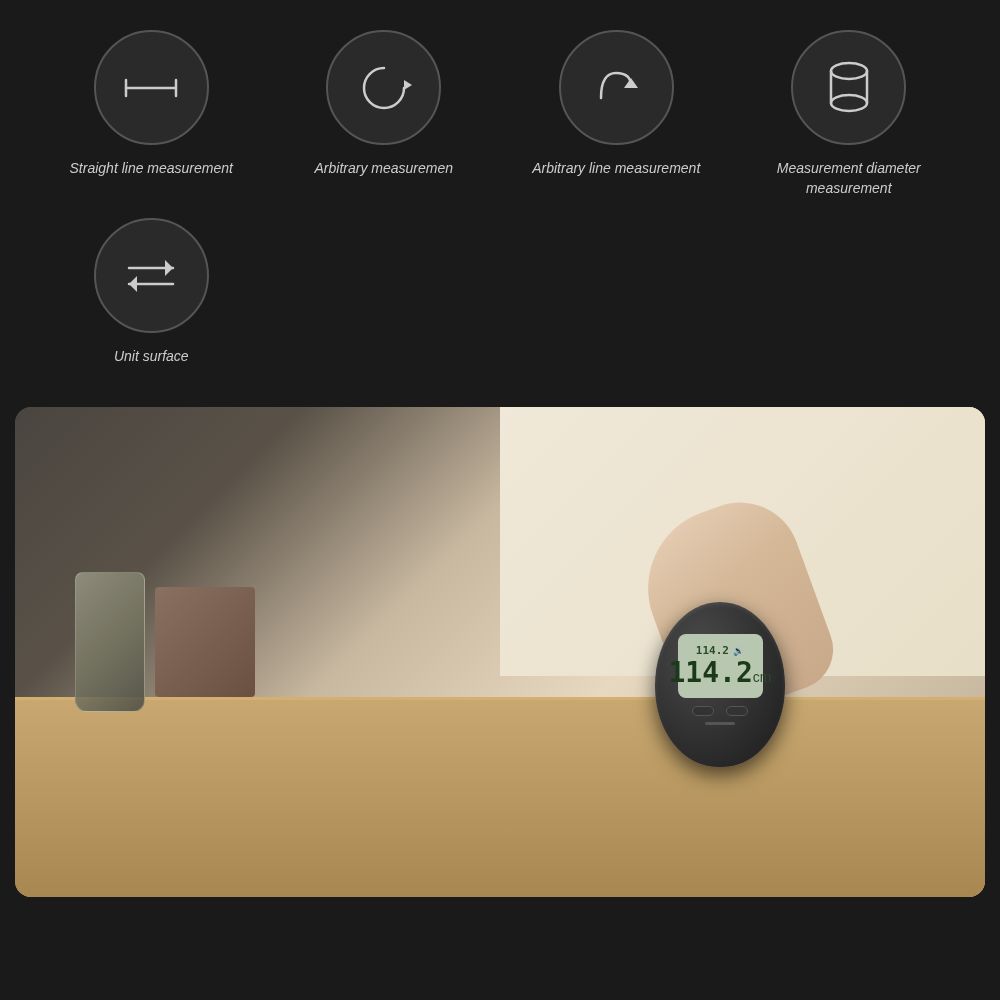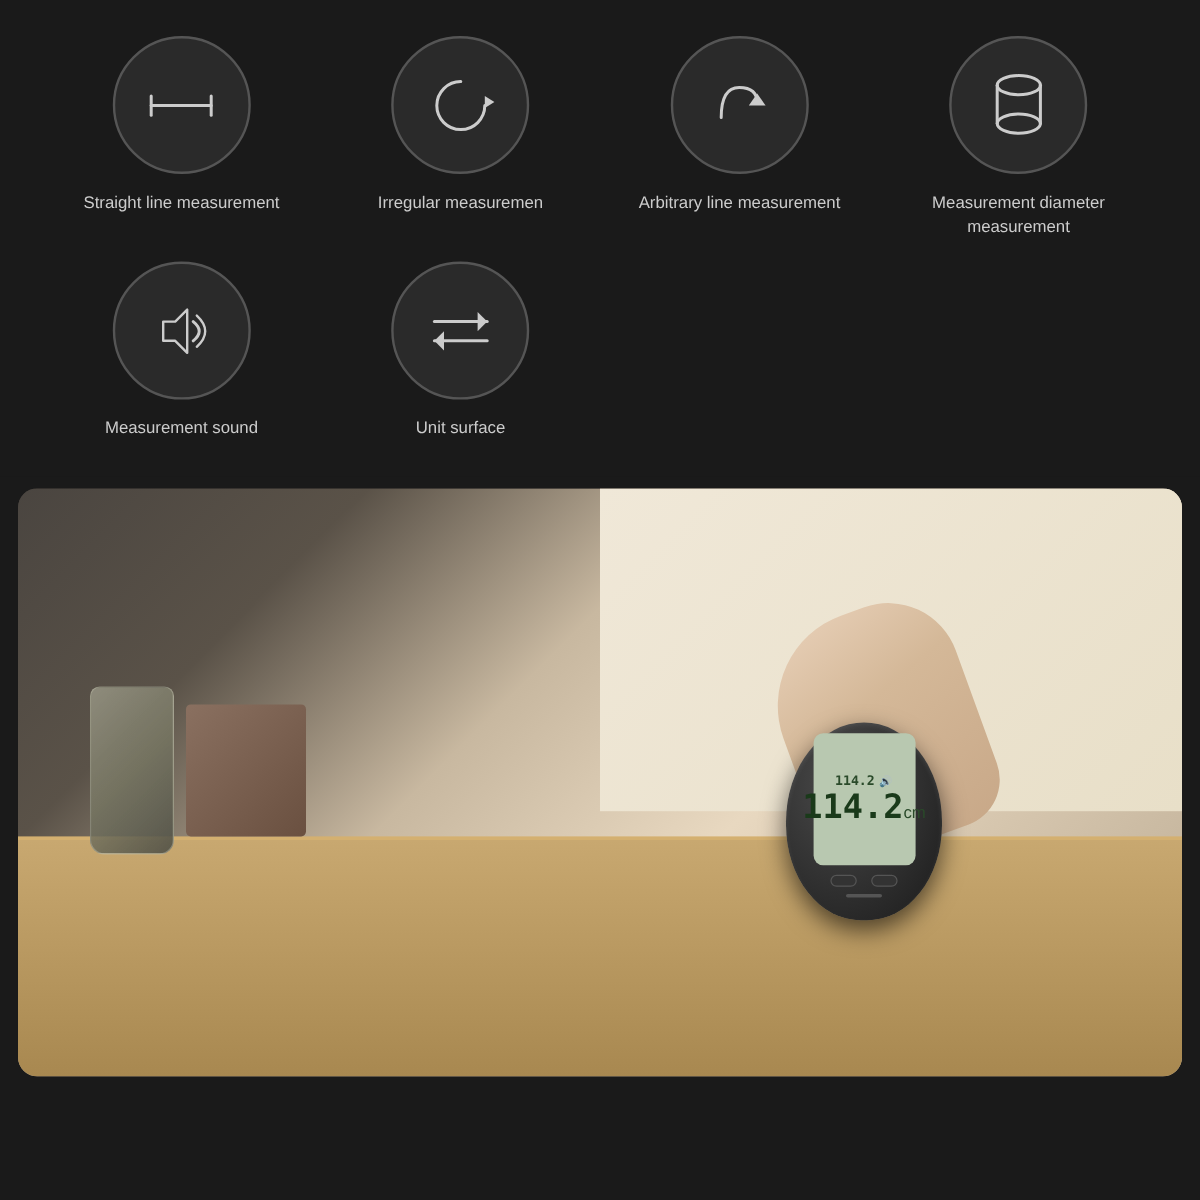--- a/index.html
+++ b/index.html
@@ -18,20 +18,21 @@
       display: grid;
       grid-template-columns: repeat(4, 1fr);
       gap: 20px 10px;
       margin-bottom: 10px;
     }
     .feature-item {
       display: flex;
       flex-direction: column;
       align-items: center;
       gap: 14px;
+      font-style: italic;
     }
     .feature-circle {
       width: 115px;
       height: 115px;
       border-radius: 50%;
       border: 2px solid #555;
       background: #2a2a2a;
       display: flex;
       align-items: center;
       justify-content: center;
@@ -127,21 +128,21 @@
       position: relative;
       z-index: 3;
       box-shadow: 0 8px 20px rgba(0,0,0,0.6), inset 0 2px 4px rgba(255,255,255,0.1);
       display: flex;
       flex-direction: column;
       align-items: center;
       justify-content: center;
     }
     .device-screen {
       width: 85px;
-      height: 110px;
+      height: 64px;
       background: #b8c8b0;
       border-radius: 8px;
       display: flex;
       flex-direction: column;
       align-items: center;
       justify-content: center;
       position: relative;
       margin-top: -10px;
     }
     .screen-top-row {
@@ -222,21 +223,21 @@
 measurement</span>
       </div>
 
       <div class="feature-item">
         <div class="feature-circle">
           <svg width="60" height="60" viewBox="0 0 60 60">
             <path d="M 30 10 A 20 20 0 1 0 50 30" stroke="#ccc" stroke-width="2.5" fill="none"></path>
             <polygon points="50,22 50,32 58,27" fill="#ccc" stroke="none"></polygon>
           </svg>
         </div>
-        <span class="feature-label">Irregular
+        <span class="feature-label">Arbitrary
 measuremen</span>
       </div>
 
       <div class="feature-item">
         <div class="feature-circle">
           <svg width="60" height="60" viewBox="0 0 60 60">
             <path d="M 15 40 Q 15 15 30 15 Q 45 15 45 28" stroke="#ccc" stroke-width="2.5" fill="none"></path>
             <polygon points="45,20 52,30 38,30" fill="#ccc" stroke="none"></polygon>
           </svg>
         </div>
@@ -253,31 +254,20 @@
             <line x1="48" y1="16" x2="48" y2="48" stroke="#ccc" stroke-width="2.5"></line>
             <ellipse cx="30" cy="48" rx="18" ry="8" stroke="#ccc" stroke-width="2.5" fill="none"></ellipse>
           </svg>
         </div>
         <span class="feature-label">Measurement
 diameter
 measurement</span>
       </div>
 
 
-      <div class="feature-item">
-        <div class="feature-circle">
-          <svg width="60" height="60" viewBox="0 0 60 60">
-            <polygon points="15,22 25,22 35,12 35,48 25,38 15,38" stroke="#ccc" stroke-width="2" fill="none"></polygon>
-            <path d="M 40 22 Q 50 30 40 38" stroke="#ccc" stroke-width="2.5" fill="none"></path>
-            <path d="M 43 17 Q 57 30 43 43" stroke="#ccc" stroke-width="2" fill="none"></path>
-          </svg>
-        </div>
-        <span class="feature-label">Measurement
-sound</span>
-      </div>
 
       <div class="feature-item">
         <div class="feature-circle">
           <svg width="60" height="60" viewBox="0 0 60 60">
             <line x1="8" y1="22" x2="52" y2="22" stroke="#ccc" stroke-width="2.5"></line>
             <polygon points="44,14 52,22 44,30" fill="#ccc" stroke="none"></polygon>
             <line x1="8" y1="38" x2="52" y2="38" stroke="#ccc" stroke-width="2.5"></line>
             <polygon points="16,30 8,38 16,46" fill="#ccc" stroke="none"></polygon>
           </svg>
         </div>

